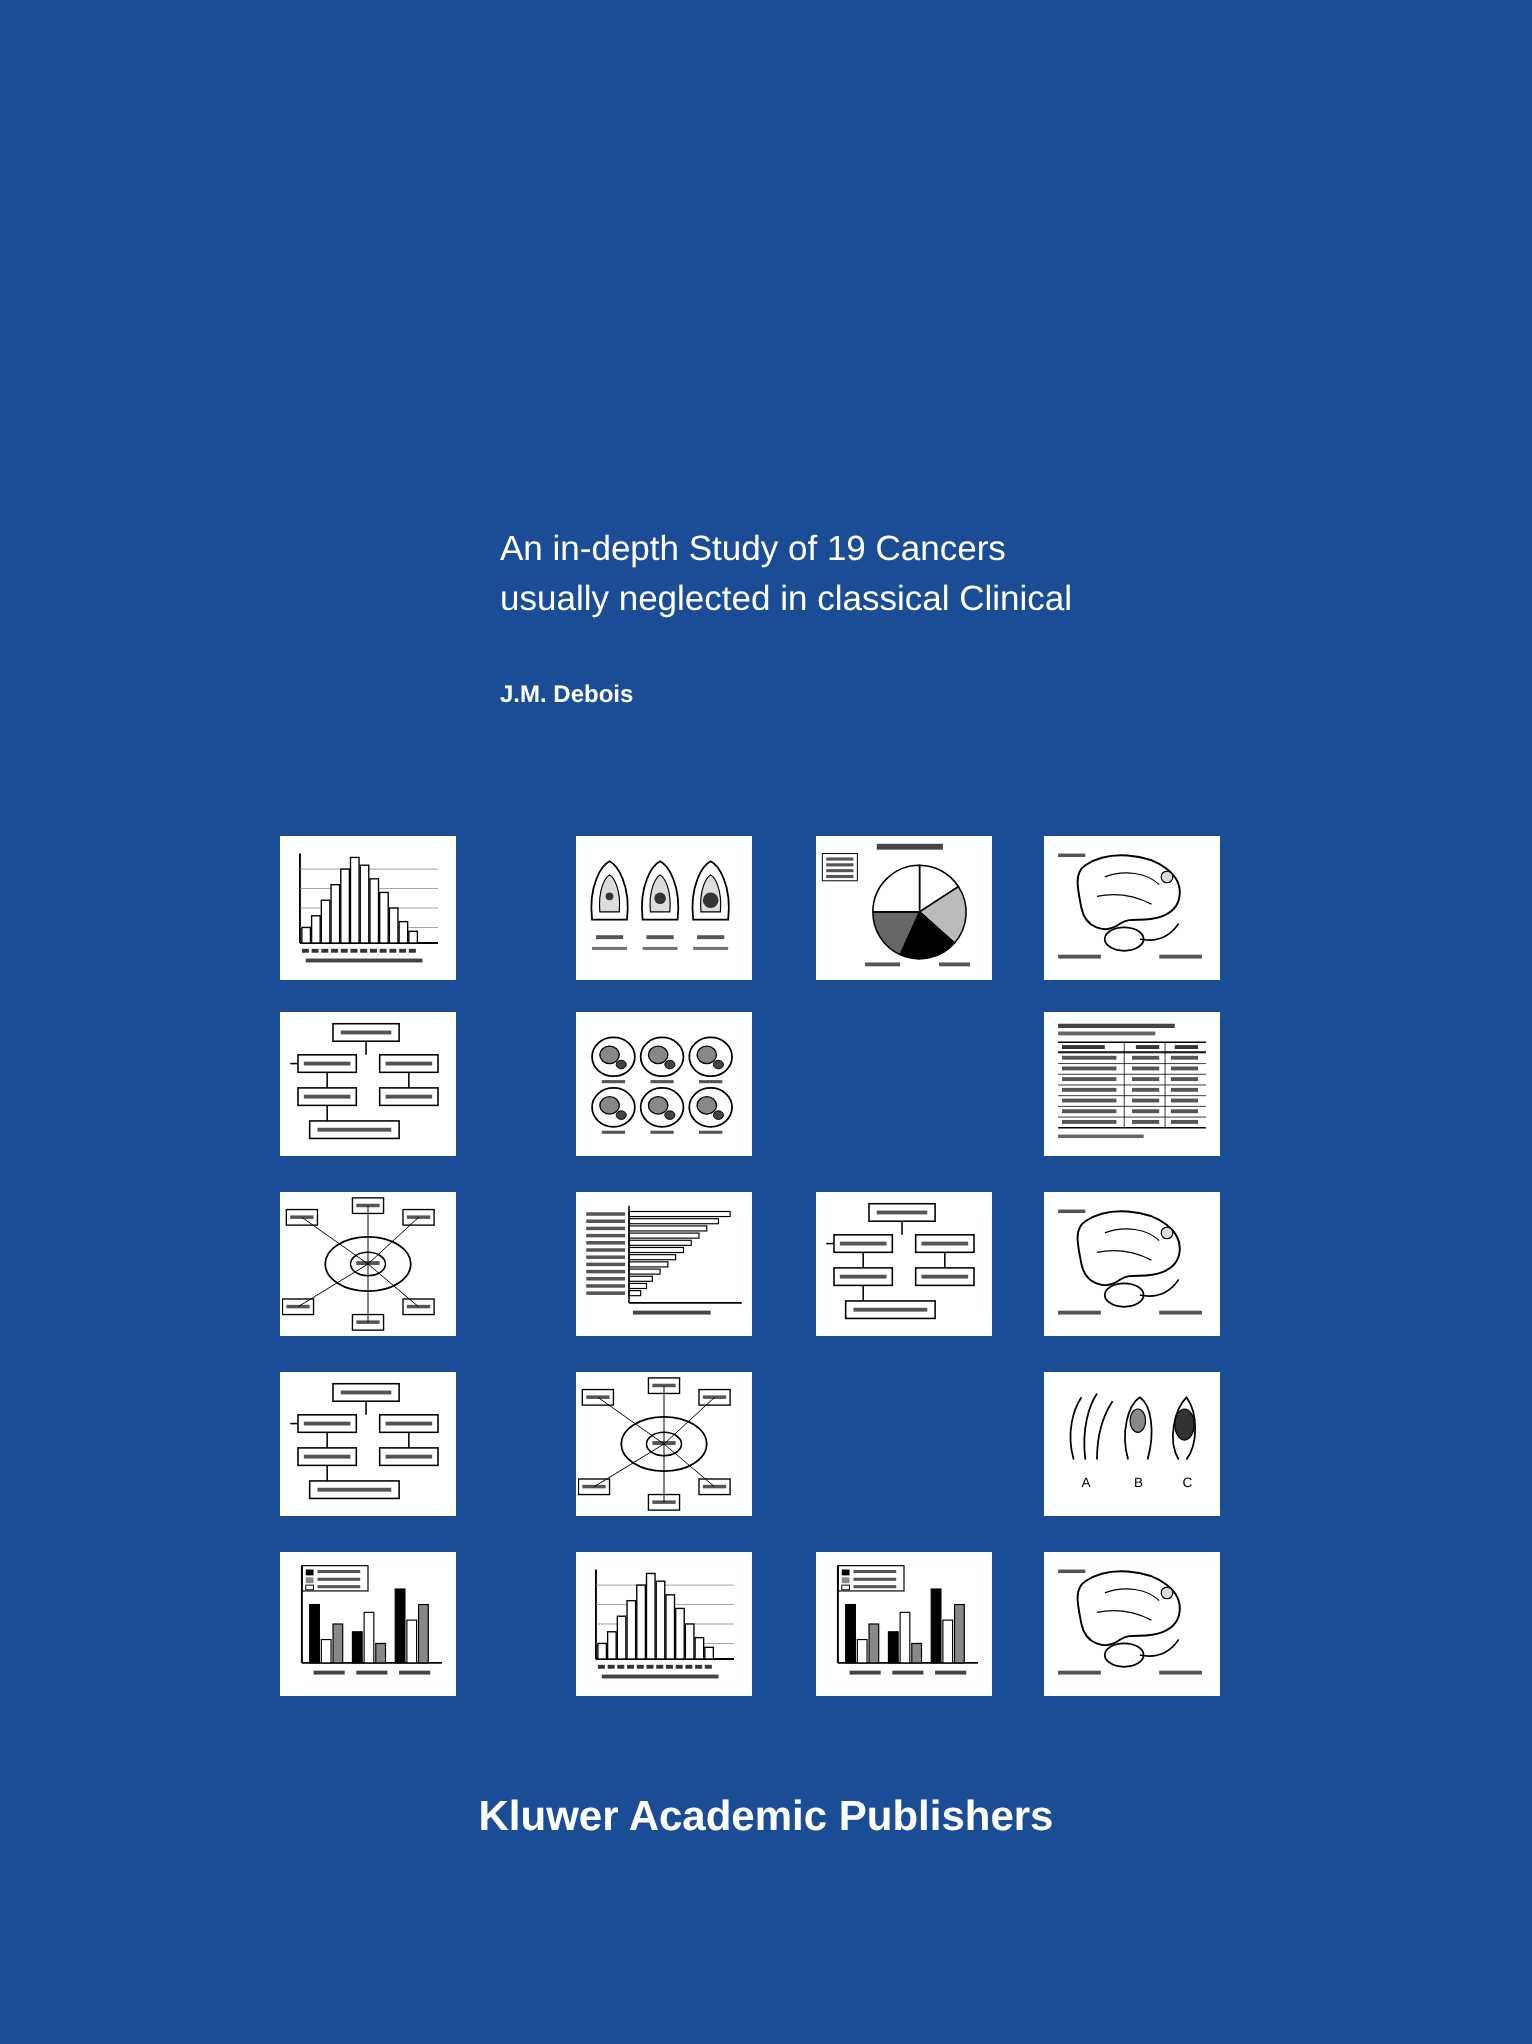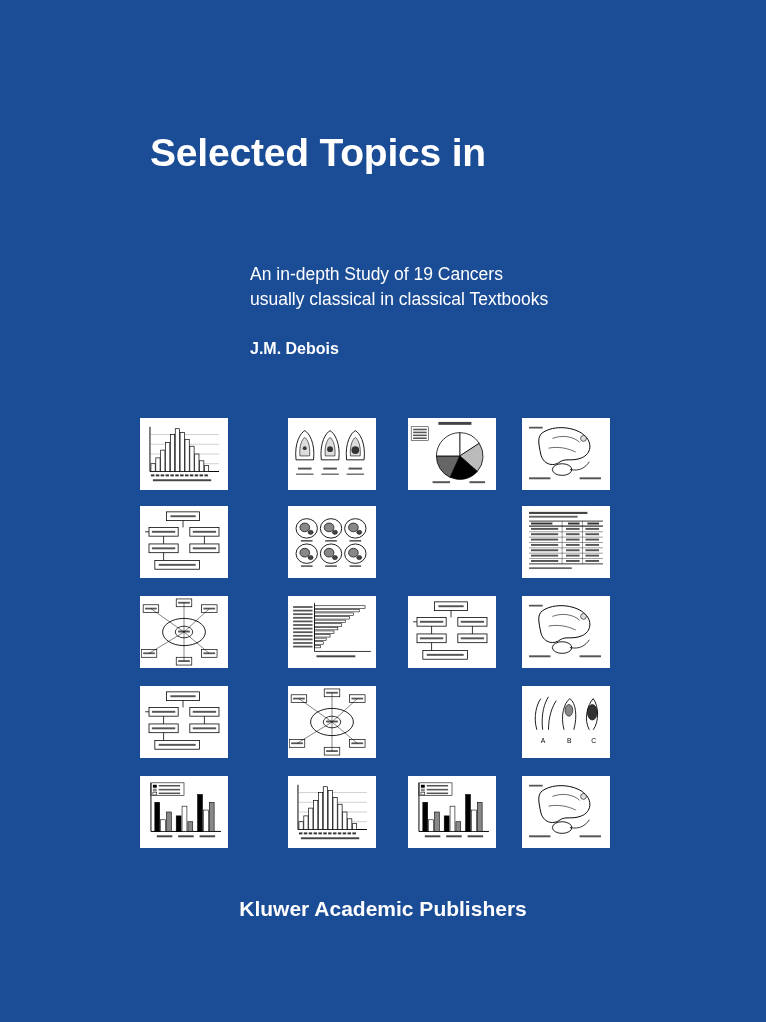--- a/index.html
+++ b/index.html
@@ -43,21 +43,21 @@
     color: #ffffff;
     font-size: 17.5px;
     line-height: 25px;
     font-weight: normal;
   }
   .author {
     position: absolute;
     left: 250px;
     top: 340px;
     color: #ffffff;
-    font-size: 16px;
+    font-size: 12px;
     font-weight: bold;
   }
   .publisher {
     position: absolute;
     left: 0;
     top: 897px;
     width: 766px;
     text-align: center;
     color: #ffffff;
     font-size: 21px;
@@ -84,26 +84,25 @@
     width: 100%;
     height: 100%;
   }
 </style>
 </head>
 <body>
 
 <div class="cover">
 
   <div class="title-block">
-    <div class="title-line">Selected Topics in</div>
   </div>
 
   <div class="subtitle-block">
     <div class="subtitle-line">An in-depth Study of 19 Cancers</div>
-    <div class="subtitle-line">usually classical in classical Textbooks</div>
+    <div class="subtitle-line">usually neglected in classical Clinical</div>
   </div>
 
   <div class="author">J.M. Debois</div>
 
   <div class="thumb-grid">
       <div class="thumb" style="left: 0px; top: 0px; width: 88px; height: 72px;">
         <svg viewBox="0 0 88 72">
           <rect x="0" y="0" width="88" height="72" fill="#fff"></rect>
       <line x1="9" y1="8" x2="9" y2="54" stroke="#000" stroke-width="1"></line>
       <line x1="9" y1="54" x2="80" y2="54" stroke="#000" stroke-width="1"></line>

